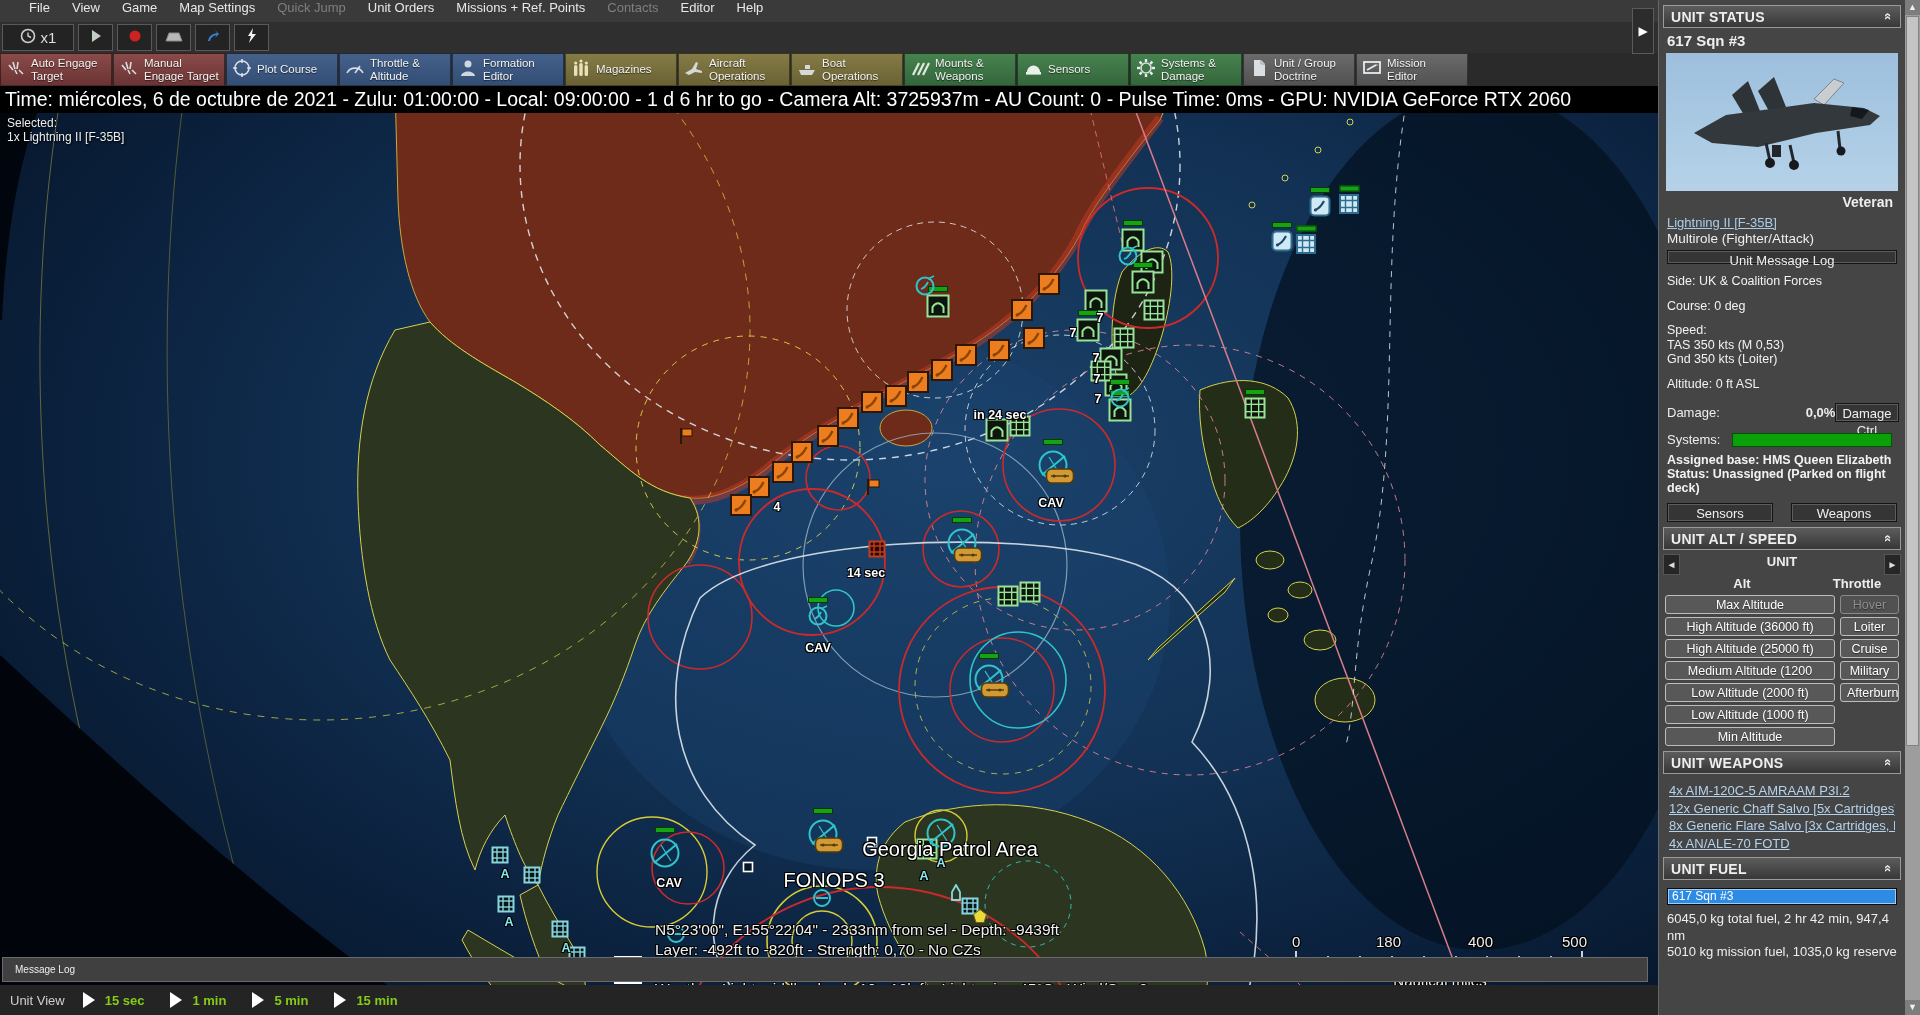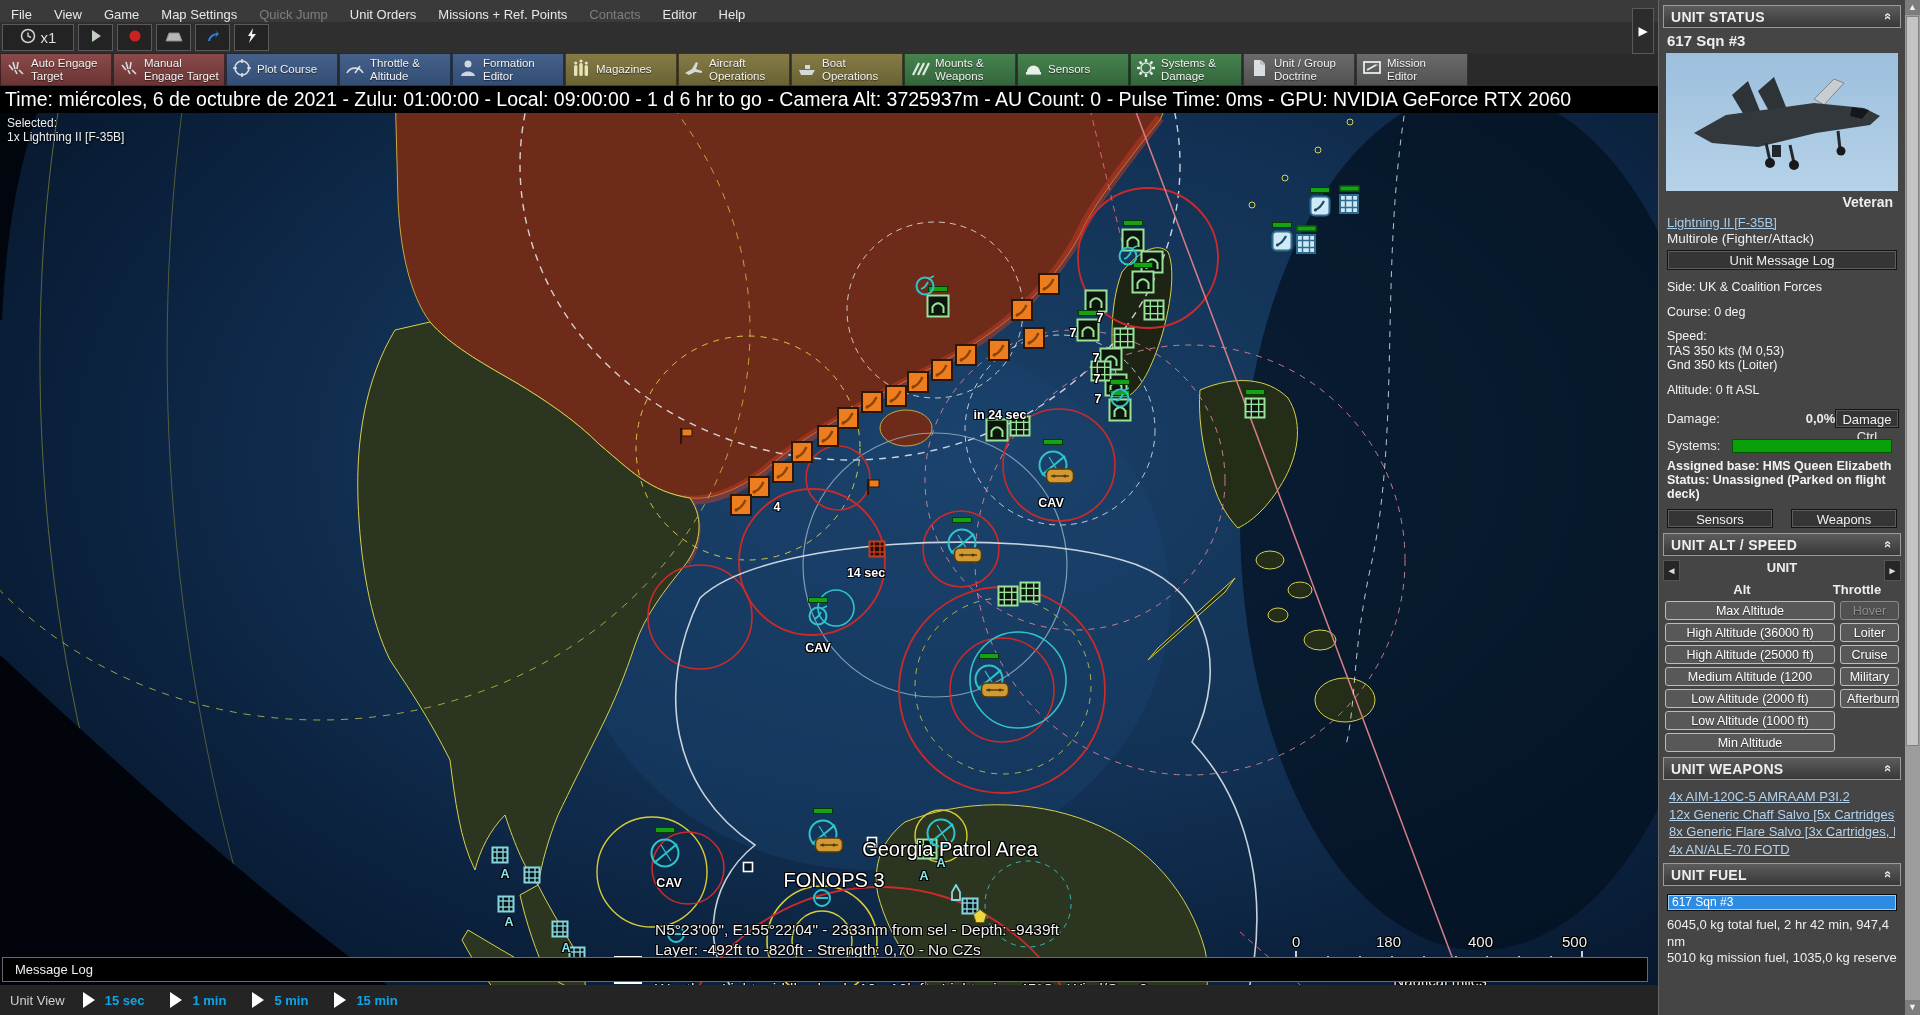--- a/index.html
+++ b/index.html
@@ -1,20 +1,20 @@
 <!DOCTYPE html>
 <html><head>
 <meta charset="utf-8">
 <style>
   html,body{margin:0;padding:0;background:#000;}
   #app{position:relative;width:1920px;height:1015px;overflow:hidden;
        font-family:"Liberation Sans",sans-serif;color:#eee;background:#07182c;}
   
   #menu-bar{position:absolute;left:0;top:0;width:1658px;height:22px;background:#3a3a3a;
-    display:flex;align-items:flex-end;font-size:13px;z-index:30;}
+    display:flex;align-items:flex-start;font-size:13px;z-index:30;padding-left:18px;}
   .menu-item{padding:0 11px;color:#e8e8e8;cursor:default;}
   .menu-item.dis{color:#7f7f7f;}
   #toolbar2{position:absolute;left:0;top:22px;width:1658px;height:31px;background:#2f2f2f;
     display:flex;align-items:center;z-index:30;}
   .tb2-box{height:25px;margin:0 2px;background:#232323;border:1px solid #5a5a5a;
     display:flex;align-items:center;justify-content:center;gap:5px;color:#ddd;}
   .tb2-speed{width:70px;font-size:15px;}
   .tb2-btn{width:33px;}
   #toolbar3{position:absolute;left:0;top:53px;width:1658px;height:33px;background:#2a2a2a;
     display:flex;z-index:30;}
@@ -49,48 +49,48 @@
     text-shadow:-1px -1px 0 #000,1px -1px 0 #000,-1px 1px 0 #000,1px 1px 0 #000;}
   #arrow-box{position:absolute;left:614px;top:956px;width:24px;height:24px;background:#0a0a0a;
     border:2px solid #fff;color:#fff;font-size:14px;display:flex;align-items:center;
     justify-content:center;z-index:8;cursor:pointer;}
   #scalebar{position:absolute;left:1290px;top:933px;width:300px;z-index:7;
     text-shadow:-1px -1px 0 #000,1px -1px 0 #000,-1px 1px 0 #000,1px 1px 0 #000;}
   #scalebar .nums{position:relative;height:18px;font-size:15px;}
   #scalebar .nums span{position:absolute;}
   #scalebar .caption{text-align:center;font-size:15px;margin-top:1px;}
   
-  #msglog{position:absolute;left:2px;top:957px;width:1646px;height:25px;background:#000000;
-    border:1px solid #6a6a6a;box-sizing:border-box;z-index:20;font-size:13px;line-height:23px;
+  #msglog{position:absolute;left:2px;top:957px;width:1646px;height:25px;background:#404040;
+    border:1px solid #6a6a6a;box-sizing:border-box;z-index:20;font-size:10px;line-height:23px;
     padding-left:12px;color:#eee;cursor:pointer;}
   #bottombar{position:absolute;left:0;top:985px;width:1658px;height:30px;background:#242424;
     display:flex;align-items:center;z-index:20;font-size:13px;}
   #bottombar .uv{color:#cfcfcf;margin:0 18px 0 10px;}
   .step-btn{display:flex;align-items:center;gap:10px;margin-right:26px;cursor:pointer;}
   .tri{width:0;height:0;border-top:8px solid transparent;border-bottom:8px solid transparent;
     border-left:12px solid #fff;}
-  .step-lbl{font-weight:bold;color:#0ea5e9;}
+  .step-lbl{font-weight:bold;color:#84cc16;}
   
   #sidebar{position:absolute;left:1658px;top:0;width:262px;height:1015px;background:#454545;
     border-left:1px solid #666;box-sizing:border-box;z-index:40;font-size:13px;overflow:hidden;}
   #sb-content{position:absolute;left:0;top:0;width:246px;}
   .panel-header{margin:5px 4px 4px 4px;height:21px;background:linear-gradient(#5c5c5c,#383838);
     border:1px solid #9a9a9a;display:flex;align-items:center;justify-content:space-between;
     padding:0 7px;font-size:14px;font-weight:bold;letter-spacing:.3px;cursor:pointer;}
   .chev{display:inline-block;transform:rotate(90deg);font-size:13px;font-weight:bold;}
   .unit-name{font-size:15px;font-weight:bold;margin:2px 8px 4px 8px;}
   .photo{position:relative;width:232px;height:138px;margin:0 0 0 7px;
     background:linear-gradient(#9dbfdd,#b5d2e8);overflow:hidden;}
   .vet{font-size:14px;font-weight:bold;text-align:right;margin:3px 12px 0 0;}
   .typelink{color:#a9cde9;text-decoration:underline;margin:5px 8px 0 8px;cursor:pointer;}
   .role{margin:1px 8px 4px 8px;font-size:13.5px;}
   .sb-btn{background:#353535;border:1px solid #141414;box-shadow:inset 0 0 0 1px #5c5c5c;
     color:#efefef;font-size:13px;text-align:center;cursor:pointer;
     font-family:"Liberation Sans",sans-serif;}
-  .msg-btn{display:block;width:230px;height:20px;margin:4px 0 0 8px;line-height:18px;}
+  .msg-btn{display:block;width:230px;height:14px;margin:4px 0 0 8px;line-height:18px;}
   .para{margin:10px 8px 0 8px;line-height:14.5px;font-size:12.5px;color:#f2f2f2;}
   .drow{display:flex;align-items:center;margin:12px 8px 0 8px;}
   .dmg-val{font-weight:bold;margin-left:42px;padding-left:44px;}
   .dmg-btn{margin-left:auto;width:92px;height:19px;line-height:17px;}
   .sysrow{display:flex;align-items:center;margin:10px 8px 0 8px;}
   .sysbar{width:158px;height:12px;background:#0aa00a;border:1px solid #045204;margin-left:12px;}
   .swrow{display:flex;justify-content:space-between;margin:8px 8px 0 8px;}
   .sw-btn{width:106px;height:19px;line-height:17px;}
   .unitrow{position:relative;height:20px;margin:4px 4px 0 4px;text-align:center;font-weight:bold;}
   .arr{position:absolute;top:0;width:15px;height:19px;background:#262626;border:1px solid #555;

